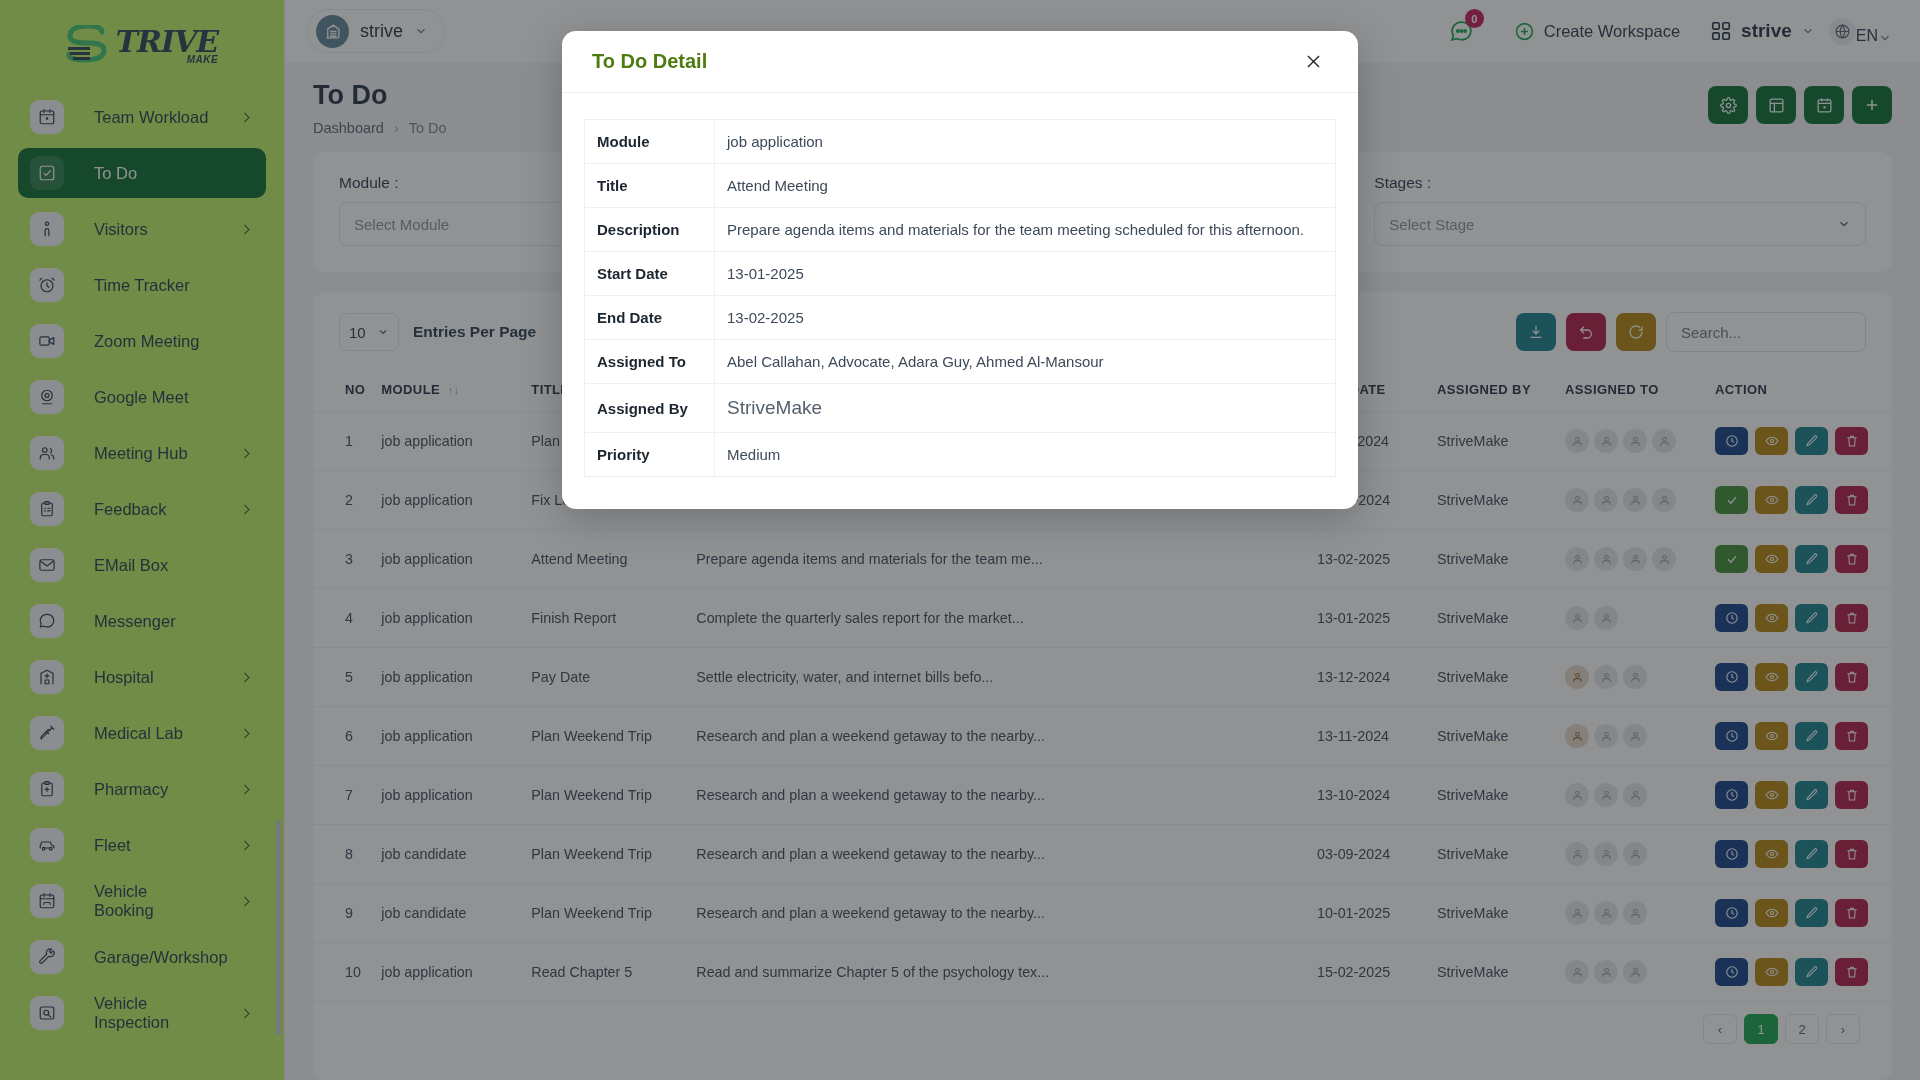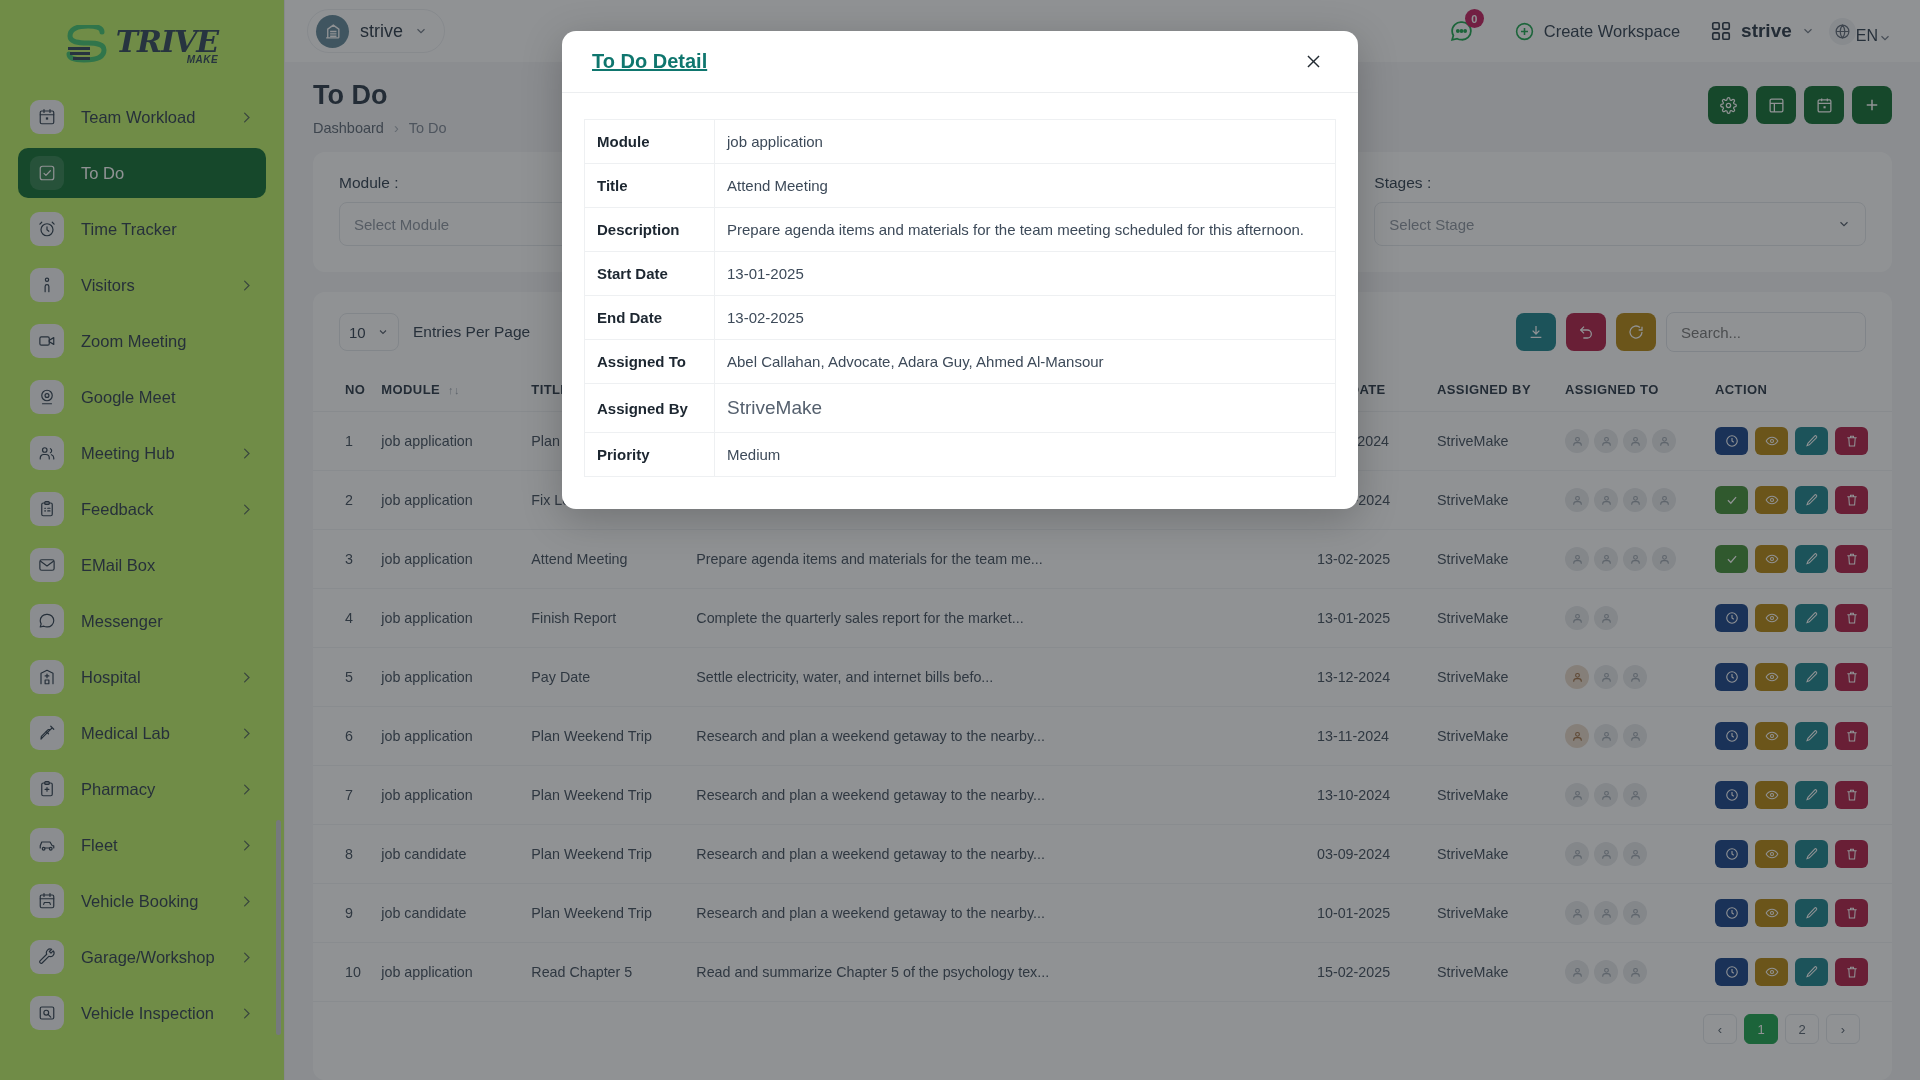--- a/index.html
+++ b/index.html
@@ -25,21 +25,21 @@
   .brand-s { width: 46px; height: 42px; }
   .brand-text { display: flex; flex-direction: column; align-items: flex-start; line-height: .9; }
   .brand-main {
     font-family: "DejaVu Serif", serif; font-weight: bold; font-style: italic;
     font-size: 30px; letter-spacing: -1px; color: #2d4356;
   }
   .brand-sub { font-size: 10px; font-style: italic; font-weight: bold; color: #2d4356; align-self: flex-end; letter-spacing: .5px;}
 
   .nav { padding: 0 18px; }
   .nav-item {
-    display: flex; align-items: center; gap: 17px;
+    display: flex; align-items: center; gap: 30px;
     height: 50px; border-radius: 10px; padding: 0 12px; margin-bottom: 6px;
     cursor: pointer; color: #2b3a4b;
   }
   .nav-item .ico-box {
     width: 34px; height: 34px; border-radius: 9px; background: #f4f5f7;
     display: flex; align-items: center; justify-content: center; flex: 0 0 34px;
   }
   .nav-item .lbl { font-size: 16.5px; flex: 1; }
   .nav-item .chev { opacity: .75; }
   .nav-item.active { background: #0a6b2d; color: #ffffff; }
@@ -100,21 +100,21 @@
 
   
   .tbl-card { margin: 20px 28px 0 28px; background: #fff; border-radius: 12px; padding: 20px 0 0 0; flex: 1; overflow: hidden; }
   .tbl-top { display: flex; align-items: center; padding: 0 26px 16px 26px; }
   .epp { display: flex; align-items: center; gap: 14px; }
   .epp-sel {
     width: 60px; height: 38px; border: 1px solid #e3e6ea; border-radius: 8px;
     display: flex; align-items: center; justify-content: space-between; padding: 0 9px;
     font-size: 15px; color: #2b3a4b; cursor: pointer;
   }
-  .epp-lbl { font-size: 15.5px; color: #2b3a4b; }
+  .epp-lbl { font-size: 15.5px; color: #2b3a4b; font-weight: bold; }
   .tbl-tools { margin-left: auto; display: flex; align-items: center; gap: 10px; }
   .tbtn { width: 40px; height: 38px; border-radius: 8px; border: none; cursor: pointer; display: flex; align-items: center; justify-content: center; }
   .t-dl { background: #17808b; } .t-undo { background: #b01843; } .t-refresh { background: #b5840b; }
   .search {
     width: 200px; height: 40px; border: 1px solid #dfe3e8; border-radius: 8px;
     padding: 0 14px; font-size: 15px; color: #7b8492; background: #fff;
     font-family: "Liberation Sans", sans-serif;
   }
 
   table.grid { width: 100%; border-collapse: collapse; }
@@ -147,21 +147,21 @@
   
   .modal {
     position: absolute; left: 562px; top: 31px; width: 796px;
     background: #ffffff; border-radius: 14px; box-shadow: 0 10px 40px rgba(0,0,0,.22);
     overflow: hidden;
   }
   .modal-head {
     height: 62px; display: flex; align-items: center; padding: 0 30px;
     border-bottom: 1px solid #eceef0;
   }
-  .modal-title { font-size: 20px; font-weight: bold; color: #0f766e; text-decoration: underline; }
+  .modal-title { font-size: 20px; font-weight: bold; color: #4d7c0f; }
   .modal-close {
     margin-left: auto; width: 30px; height: 30px; border: none; background: transparent;
     cursor: pointer; display: flex; align-items: center; justify-content: center;
   }
   .modal-body { padding: 26px 22px 32px 22px; }
   table.detail { width: 100%; border-collapse: collapse; border: 1px solid #eef0f2; }
   table.detail td { border: 1px solid #eef0f2; padding: 13px 12px; vertical-align: middle; }
   td.dk { width: 130px; font-size: 15px; font-weight: bold; color: #1c2630; padding-left: 16px; }
   td.dv { font-size: 15px; color: #3d4a59; }
   td.dv.big { font-size: 19px; color: #55606e; }
@@ -207,37 +207,37 @@
               <svg width="18" height="18" viewBox="0 0 24 24" fill="none" stroke="#2b3a4b" stroke-width="1.6" stroke-linecap="round" stroke-linejoin="round">
                 <rect x="3" y="3" width="18" height="18" rx="3"></rect>
                 <path d="M8 12.5l2.6 2.6L16.5 9"></path>
               </svg>
             </span>
             <span class="lbl">To Do</span>
           </div>
           <div class="nav-item">
             <span class="ico-box">
               <svg width="18" height="18" viewBox="0 0 24 24" fill="none" stroke="#2b3a4b" stroke-width="1.6" stroke-linecap="round" stroke-linejoin="round">
-                <circle cx="12" cy="13" r="8"></circle>
-                <path d="M12 9v4l2.5 2M5 3L2.5 5.5M19 3l2.5 2.5"></path>
-              </svg>
-            </span>
-            <span class="lbl">Time Tracker</span>
-          </div>
-          <div class="nav-item">
-            <span class="ico-box">
-              <svg width="18" height="18" viewBox="0 0 24 24" fill="none" stroke="#2b3a4b" stroke-width="1.6" stroke-linecap="round" stroke-linejoin="round">
                 <circle cx="12" cy="5" r="2.2"></circle>
                 <path d="M9.5 21v-7a2.5 2.5 0 015 0v7"></path>
               </svg>
             </span>
             <span class="lbl">Visitors</span>
             <svg class="chev" width="15" height="15" viewBox="0 0 24 24" fill="none" stroke="currentColor" stroke-width="2" stroke-linecap="round">
               <path d="M9 5l7 7-7 7"></path>
             </svg>
+          </div>
+          <div class="nav-item">
+            <span class="ico-box">
+              <svg width="18" height="18" viewBox="0 0 24 24" fill="none" stroke="#2b3a4b" stroke-width="1.6" stroke-linecap="round" stroke-linejoin="round">
+                <circle cx="12" cy="13" r="8"></circle>
+                <path d="M12 9v4l2.5 2M5 3L2.5 5.5M19 3l2.5 2.5"></path>
+              </svg>
+            </span>
+            <span class="lbl">Time Tracker</span>
           </div>
           <div class="nav-item">
             <span class="ico-box">
               <svg width="18" height="18" viewBox="0 0 24 24" fill="none" stroke="#2b3a4b" stroke-width="1.6" stroke-linecap="round" stroke-linejoin="round">
                 <rect x="2.5" y="6.5" width="12.5" height="11" rx="2"></rect>
                 <path d="M15 11l6-3.5v9L15 13z"></path>
               </svg>
             </span>
             <span class="lbl">Zoom Meeting</span>
           </div>

